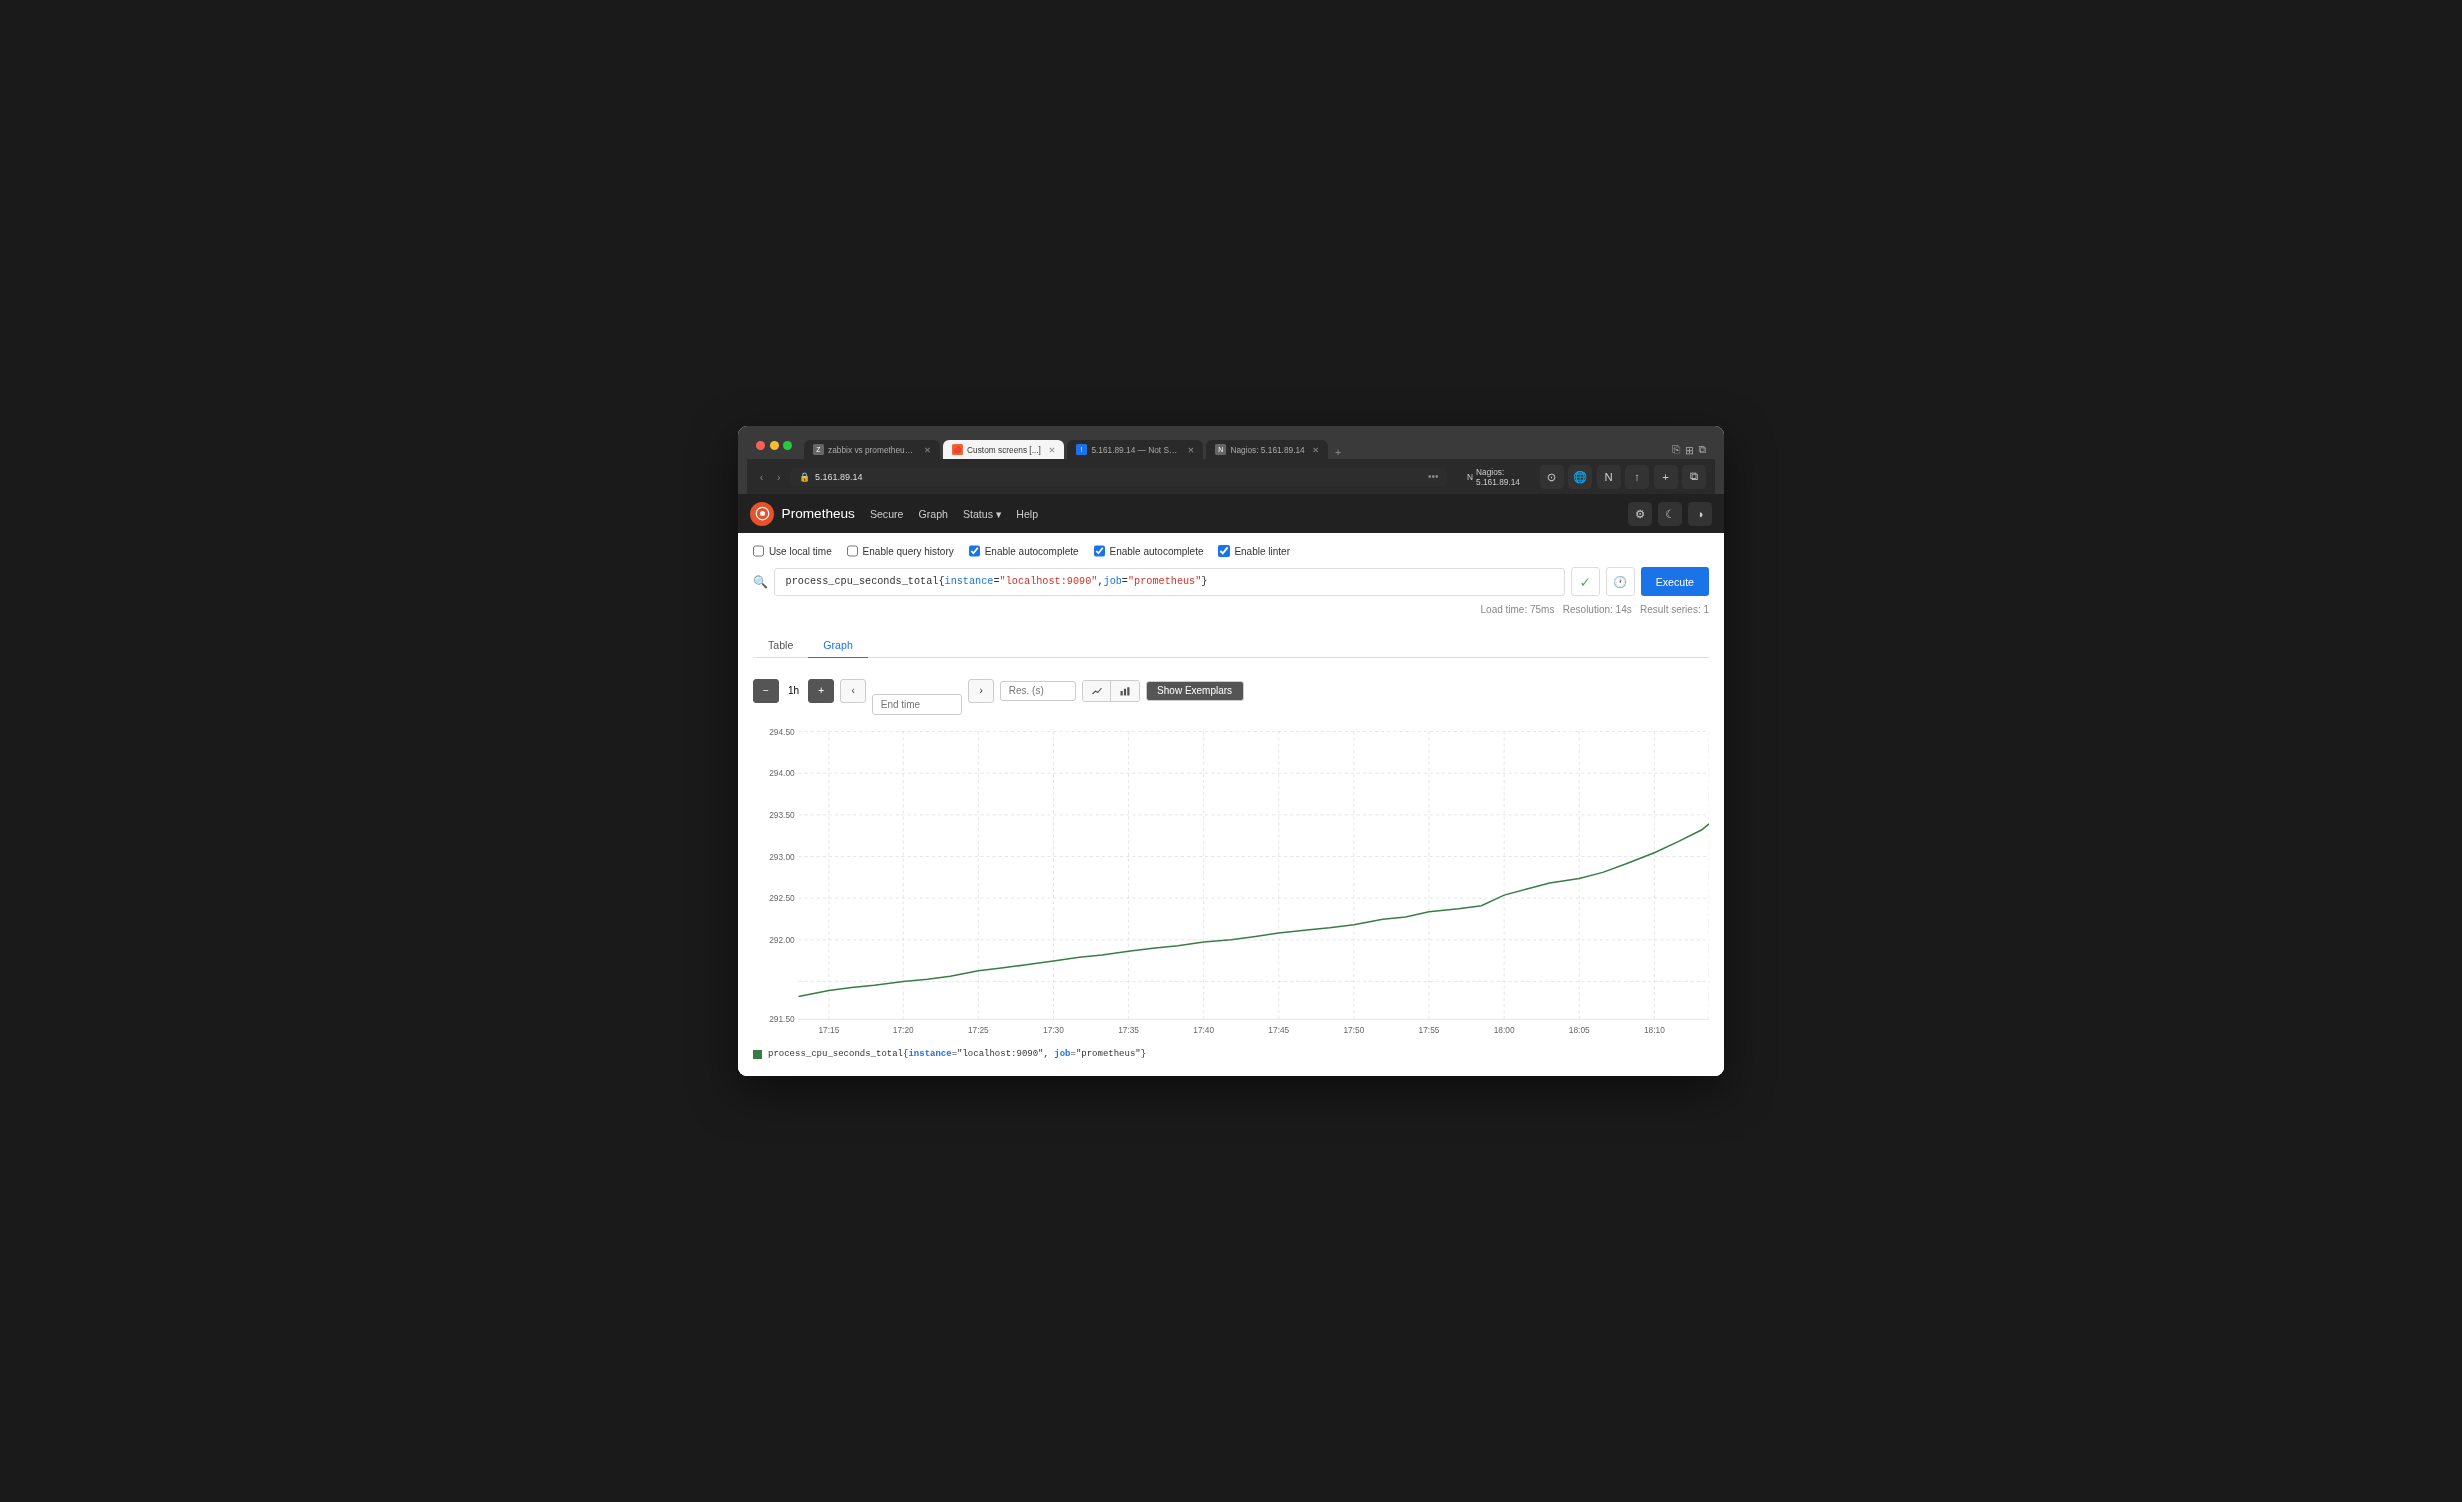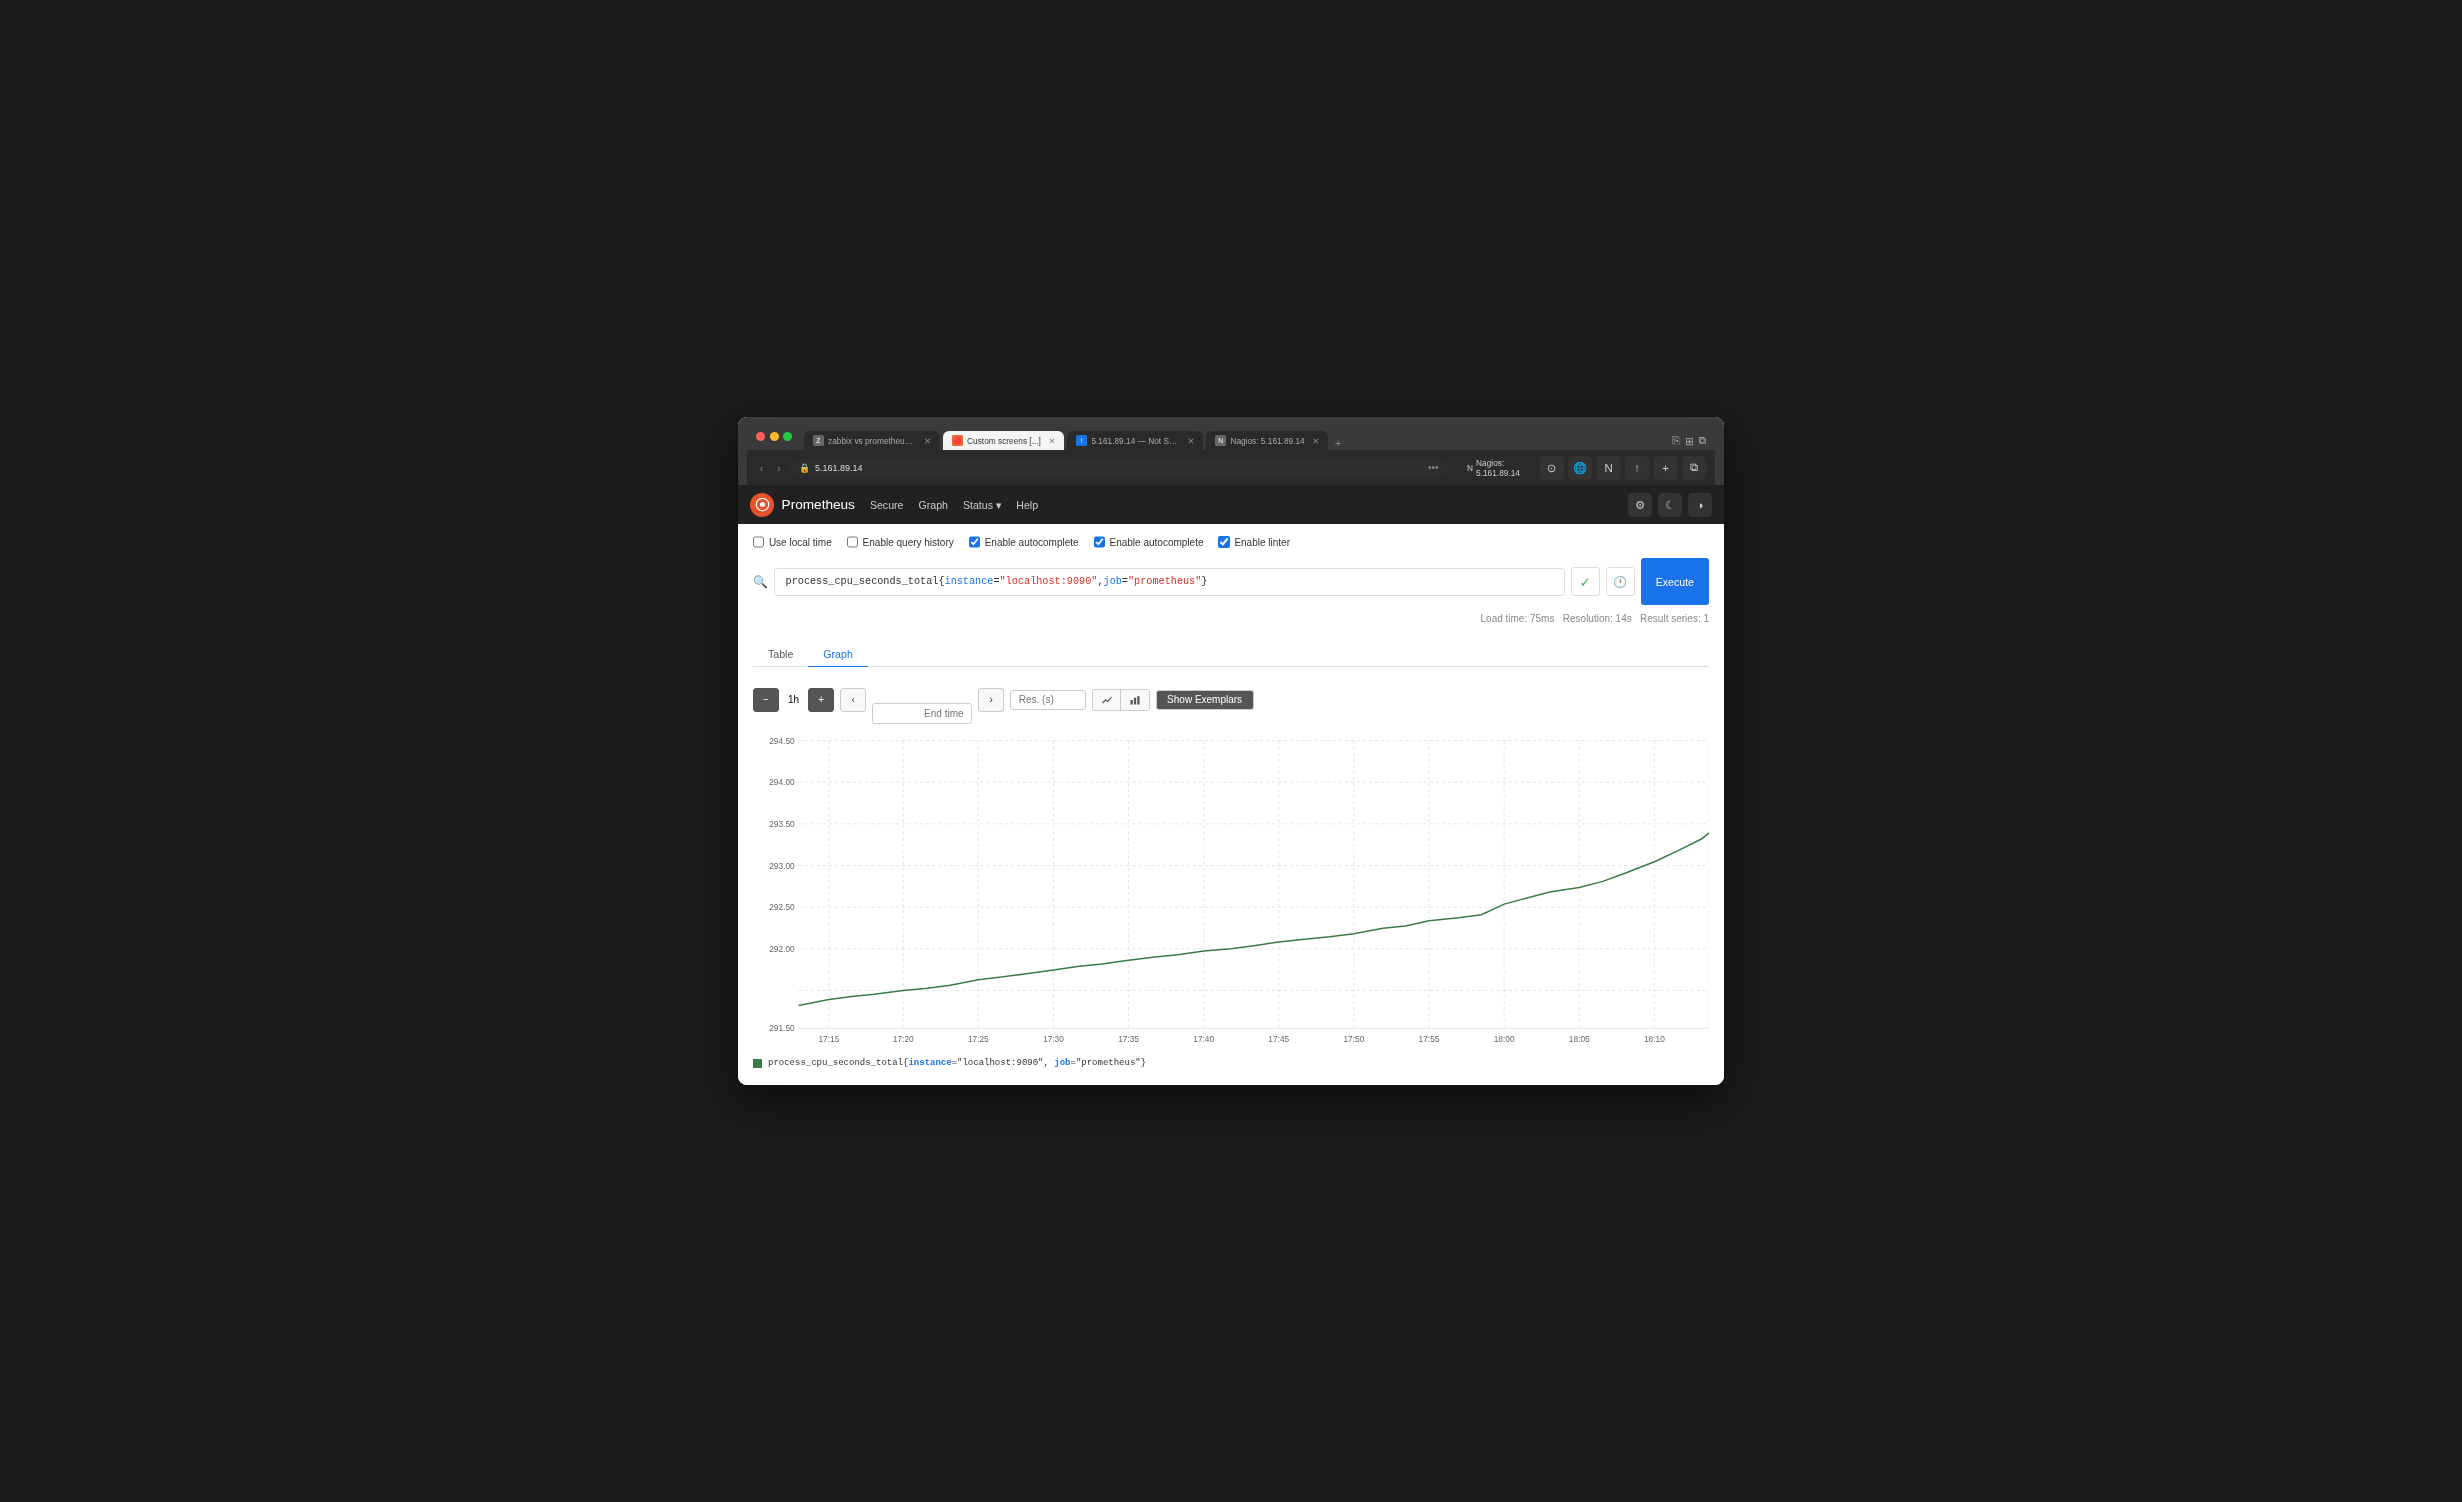--- a/index.html
+++ b/index.html
@@ -298,21 +298,21 @@
     }
 
     .query-execute-btn {
       background: #1a73e8;
       color: white;
       border: none;
       border-radius: 3px;
       padding: 6px 15px;
       font-size: 10.6px;
       cursor: pointer;
-      height: 47px;
+      height: 29px;
       font-weight: 500;
     }
 
     .query-meta {
       text-align: right;
       font-size: 10px;
       color: #888;
       margin-bottom: 18px;
     }
 
@@ -371,22 +371,22 @@
       width: 26px;
       height: 24px;
     }
 
     .time-input {
       border: 0.8px solid #ccc;
       border-radius: 3px;
       padding: 3.8px 7.6px;
       font-size: 10px;
       color: #999;
-      width: 100px;
-      text-align: right;
+      width: 90px;
+      text-align: left;
       margin-top: 27px;
     }
 
     .res-input {
       border: 0.8px solid #ccc;
       border-radius: 3px;
       padding: 3.8px 7.6px;
       font-size: 10px;
       color: #333;
       width: 76px;

